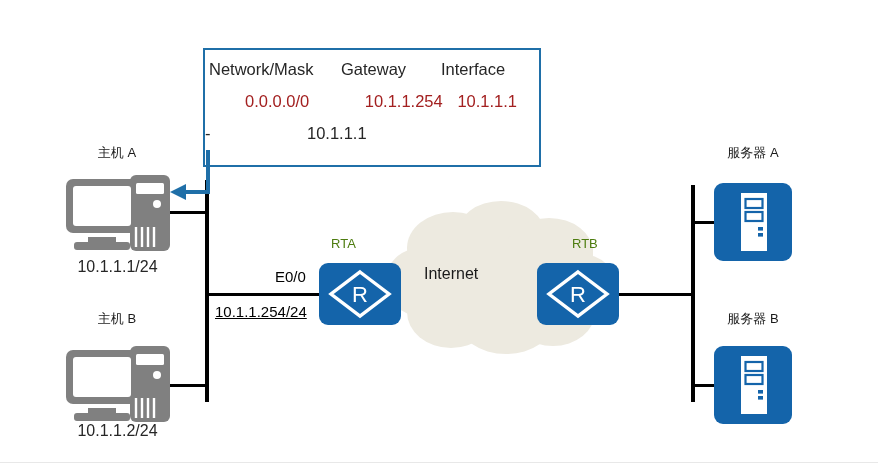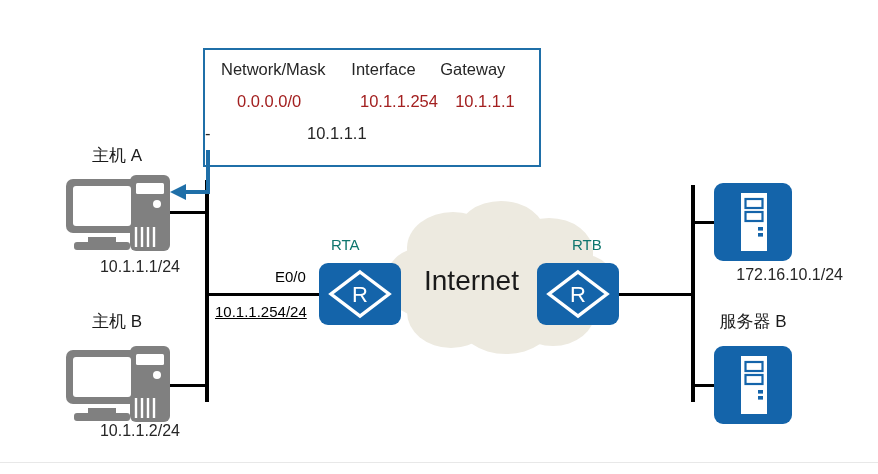--- a/index.html
+++ b/index.html
@@ -42,68 +42,68 @@
   .rt-row {
     display: flex;
     align-items: baseline;
     height: 32px;
   }
   .rt-cell {
     font-size: 16.5px;
     color: #262626;
     white-space: nowrap;
   }
-  .rt-c0 { width: 132px; padding-left: 16px; }
+  .rt-c0 { width: 132px; padding-left: 4px; }
   .rt-c1 { width: 100px; }
   .rt-c2 { width: 90px; }
   .rt-row.head .rt-cell { color: #262626; }
-  .rt-row.indent .rt-c0 { padding-left: 32px; }
+  .rt-row.indent .rt-c0 { padding-left: 40px; }
   .rt-row.indent .rt-c2,
   .rt-row.plain  .rt-c2 { padding-left: 2px; }
   .rt-row.red .rt-cell { color: #A32020; }
 
   
   .callout { left: 160px; top: 150px; width: 120px; height: 60px; }
 
   
   .line { background: #000000; }
   .bus-left   { left: 205px; top: 180px; width: 4px;  height: 222px; }
   .bus-right  { left: 691px; top: 185px; width: 4px;  height: 217px; }
   .stub-a     { left: 170px; top: 211px; width: 37px; height: 3px; }
   .stub-b     { left: 170px; top: 384px; width: 37px; height: 3px; }
   .stub-rta   { left: 207px; top: 293px; width: 115px; height: 3px; }
   .stub-srvA  { left: 693px; top: 221px; width: 22px; height: 3px; }
   .stub-srvB  { left: 693px; top: 384px; width: 22px; height: 3px; }
   .stub-rtb   { left: 617px; top: 293px; width: 77px; height: 3px; }
 
   
   .node-title {
-    font-size: 17px;
+    font-size: 13px;
     color: #1a1a1a;
     white-space: nowrap;
     text-align: center;
   }
   .node-ip {
     font-size: 16px;
     color: #262626;
     white-space: nowrap;
-    text-align: right;
+    text-align: center;
   }
   .iface-label {
     font-size: 15px;
     color: #000000;
     white-space: nowrap;
   }
   .rt-name {
-    font-size: 15px;
-    color: #0f766e;
+    font-size: 13px;
+    color: #4d7c0f;
     white-space: nowrap;
   }
   .cloud-label {
-    font-size: 28px;
+    font-size: 16px;
     color: #1a1a1a;
     white-space: nowrap;
   }
 
   
   .pc-icon    { width: 110px; height: 80px; }
   .router-icon{ width: 82px;  height: 62px; }
   .server-icon{ width: 78px;  height: 78px; }
   .cloud-icon { width: 238px; height: 160px; }
 </style>
@@ -137,22 +137,22 @@
   <div class="abs line stub-b"></div>
   <div class="abs line stub-rta"></div>
   <div class="abs line stub-rtb"></div>
   <div class="abs line stub-srvA"></div>
   <div class="abs line stub-srvB"></div>
 
   <div class="abs route-table">
     <div class="rt-grid">
       <div class="rt-row head">
         <div class="rt-cell rt-c0">Network/Mask</div>
+        <div class="rt-cell rt-c1">Gateway</div>
         <div class="rt-cell rt-c2">Interface</div>
-        <div class="rt-cell rt-c1">Gateway</div>
       </div>
       <div class="rt-row red indent">
         <div class="rt-cell rt-c0">0.0.0.0/0</div>
         <div class="rt-cell rt-c1">10.1.1.254</div>
         <div class="rt-cell rt-c2">10.1.1.1</div>
       </div>
       <div class="rt-row plain">
         <div class="rt-cell rt-c1">-</div>
         <div class="rt-cell rt-c2">10.1.1.1</div>
       </div>
@@ -223,31 +223,31 @@
 
   <div class="abs rt-name" style="left:572px; top:236px;">RTB</div>
   <div class="abs router-icon" style="left:537px; top:263px;">
     <svg viewBox="0 0 82 62" width="82" height="62">
       <rect x="0" y="0" width="82" height="62" rx="9" fill="#1464AA"></rect>
       <polygon points="41,9 70,31 41,53 12,31" fill="none" stroke="#ffffff" stroke-width="3.4"></polygon>
       <text x="41" y="39" font-family="Liberation Sans, sans-serif" font-size="22" fill="#ffffff" text-anchor="middle">R</text>
     </svg>
   </div>
 
+  <div class="abs node-title" style="left:698px; top:144px; width:110px;">服务器 A</div>
   <div class="abs server-icon" style="left:714px; top:183px;">
     <svg viewBox="0 0 78 78" width="78" height="78">
       <rect x="0" y="0" width="78" height="78" rx="9" fill="#1464AA"></rect>
       <rect x="27" y="10" width="26" height="58" fill="#ffffff"></rect>
       <rect x="31.5" y="16" width="17" height="9" fill="none" stroke="#1464AA" stroke-width="2.2"></rect>
       <rect x="31.5" y="29" width="17" height="9" fill="none" stroke="#1464AA" stroke-width="2.2"></rect>
       <rect x="44" y="44" width="5" height="3.6" fill="#1464AA"></rect>
       <rect x="44" y="50" width="5" height="3.6" fill="#1464AA"></rect>
     </svg>
   </div>
-  <div class="abs node-ip" style="left:693px; top:266px; width:150px;">172.16.10.1/24</div>
 
   <div class="abs node-title" style="left:698px; top:310px; width:110px;">服务器 B</div>
   <div class="abs server-icon" style="left:714px; top:346px;">
     <svg viewBox="0 0 78 78" width="78" height="78">
       <rect x="0" y="0" width="78" height="78" rx="9" fill="#1464AA"></rect>
       <rect x="27" y="10" width="26" height="58" fill="#ffffff"></rect>
       <rect x="31.5" y="16" width="17" height="9" fill="none" stroke="#1464AA" stroke-width="2.2"></rect>
       <rect x="31.5" y="29" width="17" height="9" fill="none" stroke="#1464AA" stroke-width="2.2"></rect>
       <rect x="44" y="44" width="5" height="3.6" fill="#1464AA"></rect>
       <rect x="44" y="50" width="5" height="3.6" fill="#1464AA"></rect>

